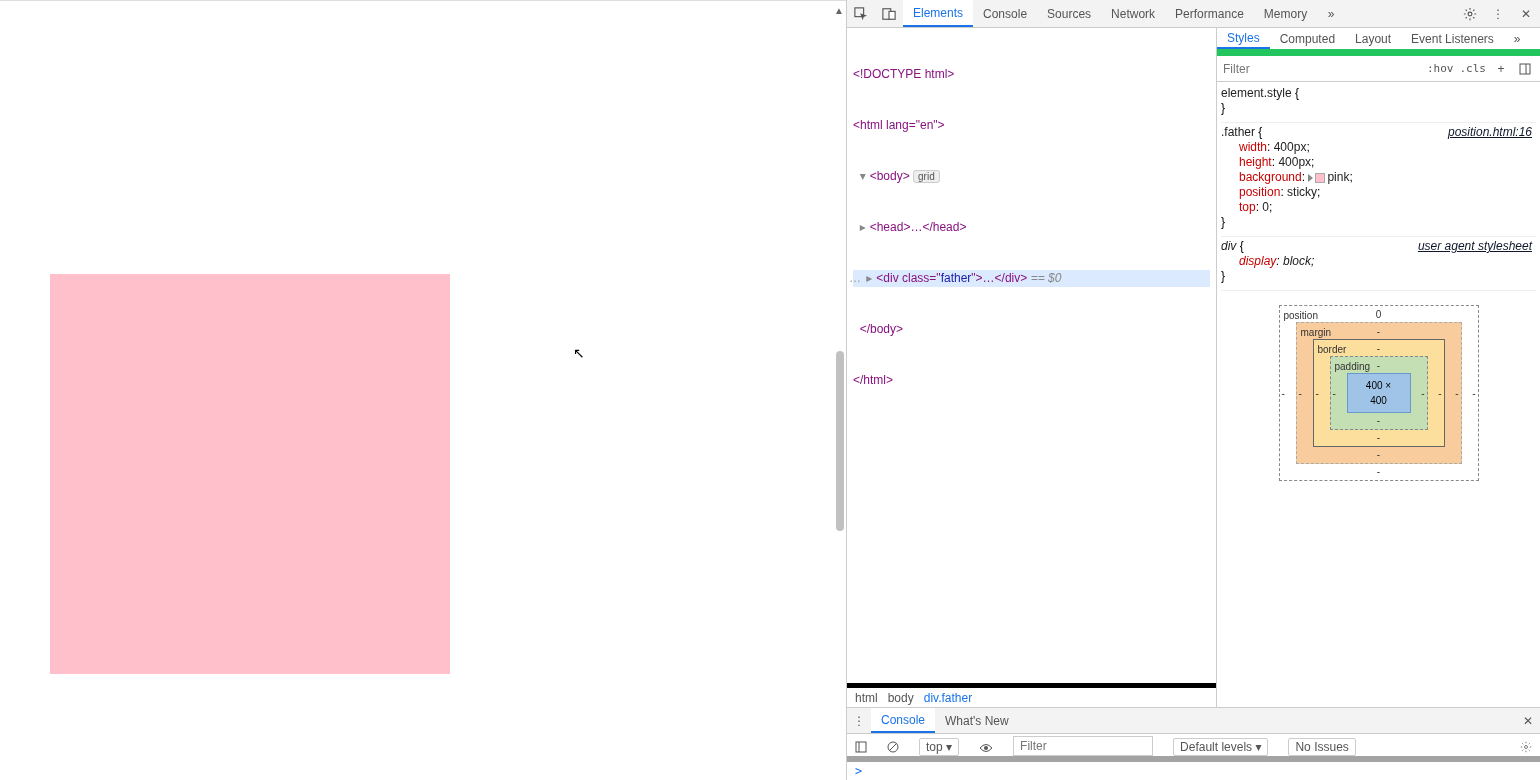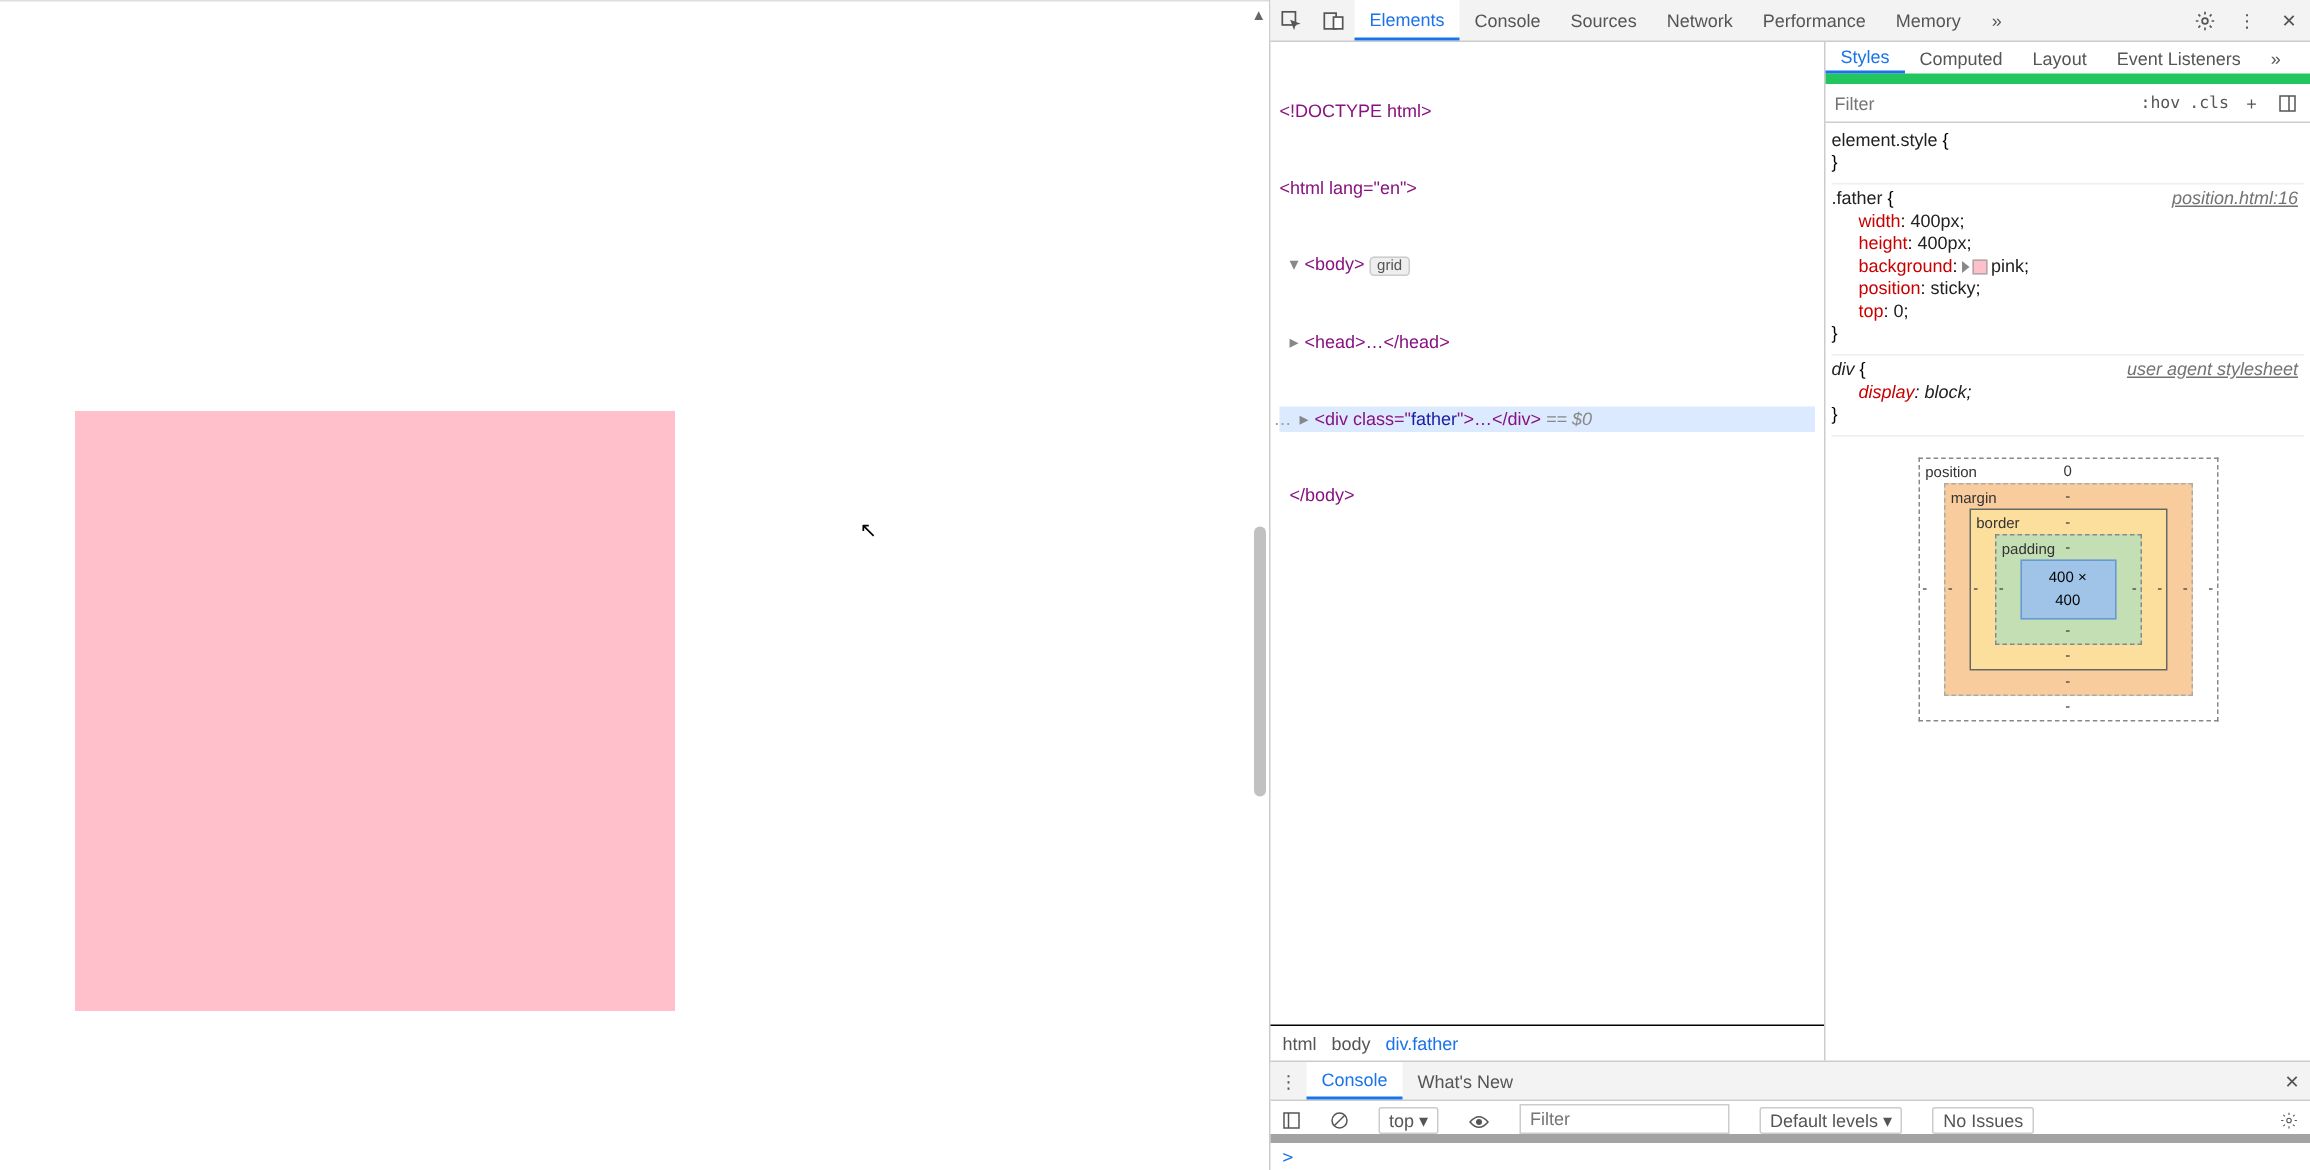--- a/index.html
+++ b/index.html
@@ -29,37 +29,37 @@
 .dom-line { white-space: pre; margin-top: 34px; }
 .dom-line.sel { background: #dbeafe; position: relative; }
 .dom-line.sel::before { content: "…"; position: absolute; left: -4px; color: #999; }
 .tag { color: #881280; }
 .attr-val { color: #1a1aa6; }
 .punc { color: #881280; }
 .badge { background: #eee; border: 1px solid #ccc; border-radius: 3px; padding: 0 4px; font-size: 10px; color: #555; }
 .eqsel { color: #888; font-style: italic; }
 .tri { color: #888; display: inline-block; width: 10px; }
 
-.breadcrumb { height: 24px; border-top: 1px solid #000000; display: flex; align-items: center; padding: 0 8px; gap: 10px; font-size: 12px; color: #555; margin-top: 48px; }
+.breadcrumb { height: 24px; border-top: 5px solid #000000; display: flex; align-items: center; padding: 0 8px; gap: 10px; font-size: 12px; color: #555; margin-top: 48px; }
 .breadcrumb .crumb { cursor: pointer; }
 .breadcrumb .crumb.active { color: #1a73e8; }
 
 
 .styles-panel { flex: 1; display: flex; flex-direction: column; min-width: 0; }
 .styles-tabs { display: flex; height: 28px; border-bottom: 7px solid #22c55e; align-items: center; }
 .styles-tab { padding: 0 10px; height: 100%; display: flex; align-items: center; color: #555; cursor: pointer; font-size: 12px; }
 .styles-tab.active { color: #1a73e8; border-bottom: 2px solid #1a73e8; }
 .styles-filterbar { display: flex; align-items: center; height: 26px; border-bottom: 1px solid #ccc; padding: 0 6px; gap: 6px; }
 .styles-filterbar input { flex: 1; border: none; outline: none; font-size: 12px; color: #666; }
 .styles-filterbar .chip { color: #555; font-size: 11px; cursor: pointer; font-family: Consolas, Menlo, monospace; }
 .styles-filterbar .iconb { width: 18px; height: 18px; display: flex; align-items: center; justify-content: center; color: #555; cursor: pointer; }
 
 .styles-body { flex: 1; overflow: auto; font-family: Consolas, Menlo, monospace; font-size: 12px; line-height: 15px; padding: 2px 4px; }
 .rule { padding: 2px 0 6px 0; border-bottom: 1px solid #eee; position: relative; }
-.rule .source { position: absolute; right: 4px; top: 2px; color: #737373; text-decoration: underline; font-style: italic; }
+.rule .source { position: absolute; right: 4px; top: 2px; color: #0f172a; text-decoration: underline; font-style: italic; }
 .rule .source.ua { font-style: italic; }
 .sel { color: #222; }
 .prop { color: #c80000; }
 .val { color: #222; }
 .decl { padding-left: 18px; }
 .swatch { display: inline-block; width: 10px; height: 10px; border: 1px solid #aaa; background: pink; vertical-align: middle; margin-right: 2px; }
 .triangle-right { display:inline-block; width:0; height:0; border-top:4px solid transparent; border-bottom:4px solid transparent; border-left:5px solid #888; vertical-align: middle; margin-right:2px;}
 
 
 .boxmodel-wrap { padding: 14px; display: flex; justify-content: center; }
@@ -140,20 +140,21 @@
   <div class="dt-main">
 
     <div class="dom-panel">
       <div class="dom-tree">
         <div class="dom-line"><span class="punc">&lt;!DOCTYPE html&gt;</span></div>
         <div class="dom-line"><span class="tag">&lt;html lang="en"&gt;</span></div>
         <div class="dom-line">  <span class="tri">▾</span><span class="tag">&lt;body&gt;</span> <span class="badge">grid</span></div>
         <div class="dom-line">  <span class="tri">▸</span><span class="tag">&lt;head&gt;…&lt;/head&gt;</span></div>
         <div class="dom-line sel">    <span class="tri">▸</span><span class="tag">&lt;div class="</span><span class="attr-val">father</span><span class="tag">"&gt;…&lt;/div&gt;</span><span class="eqsel"> == $0</span></div>
         <div class="dom-line">  <span class="tag">&lt;/body&gt;</span></div>
+        <div class="dom-line"><span class="tag">&lt;/html&gt;</span></div>
       </div>
       <div class="breadcrumb">
         <span class="crumb">html</span>
         <span class="crumb">body</span>
         <span class="crumb active">div.father</span>
       </div>
     </div>
 
     <div class="styles-panel">
       <div class="styles-tabs">

